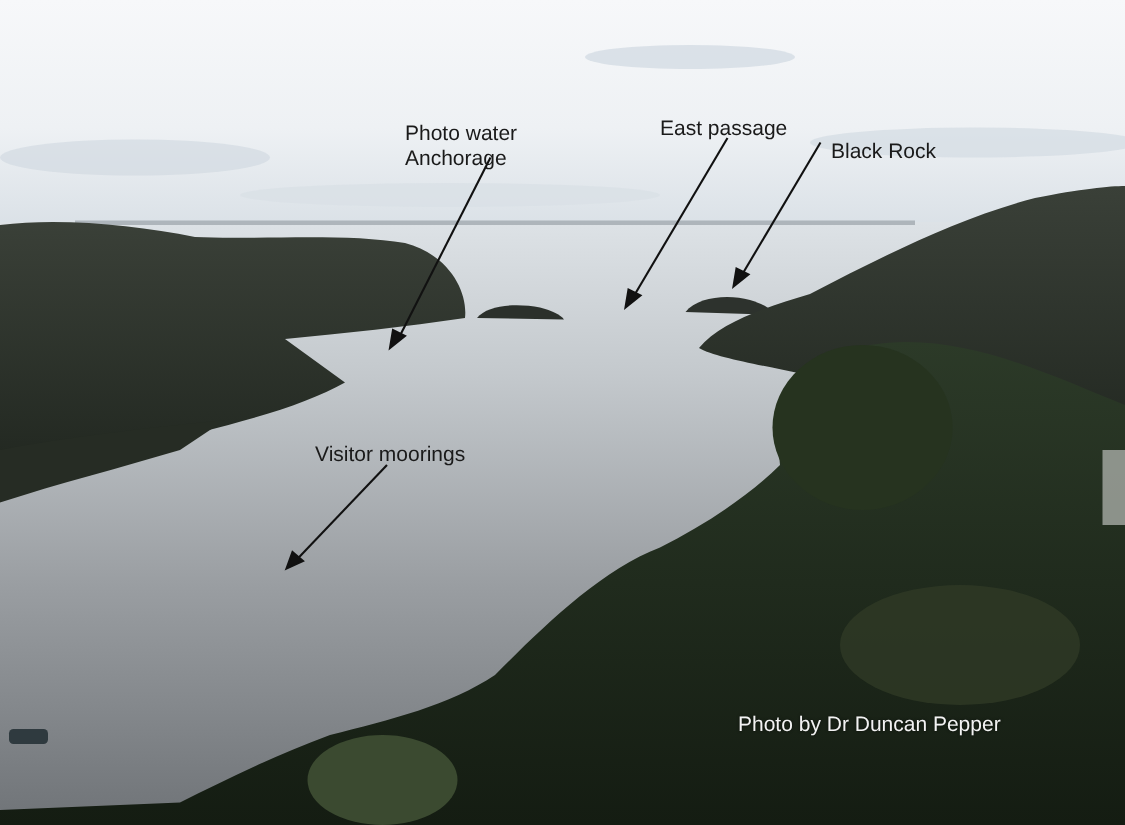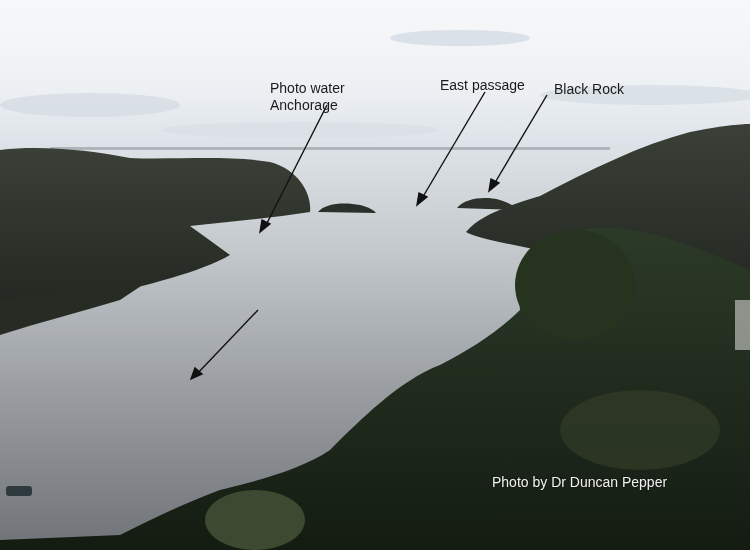--- a/index.html
+++ b/index.html
@@ -94,17 +94,20 @@
     </g>
   </svg>
 
   <div class="label" style="left:270px; top:80px;">
     <div>Photo water</div>
     <div>Anchorage</div>
   </div>
   <div class="label" style="left:440px; top:77px;">
     <span>East passage</span>
   </div>
-  <div class="label" style="left:554px; top:81px;">
+  <div class="label" style="left:554px; top:92px;">
     <span>Black Rock</span>
+  </div>
+  <div class="label" style="left:210px; top:294px;">
+    <span>Visitor moorings</span>
   </div>
   <div class="credit" style="left:492px; top:474px;">Photo by Dr Duncan Pepper</div>
 </div>
 
 </body></html>

